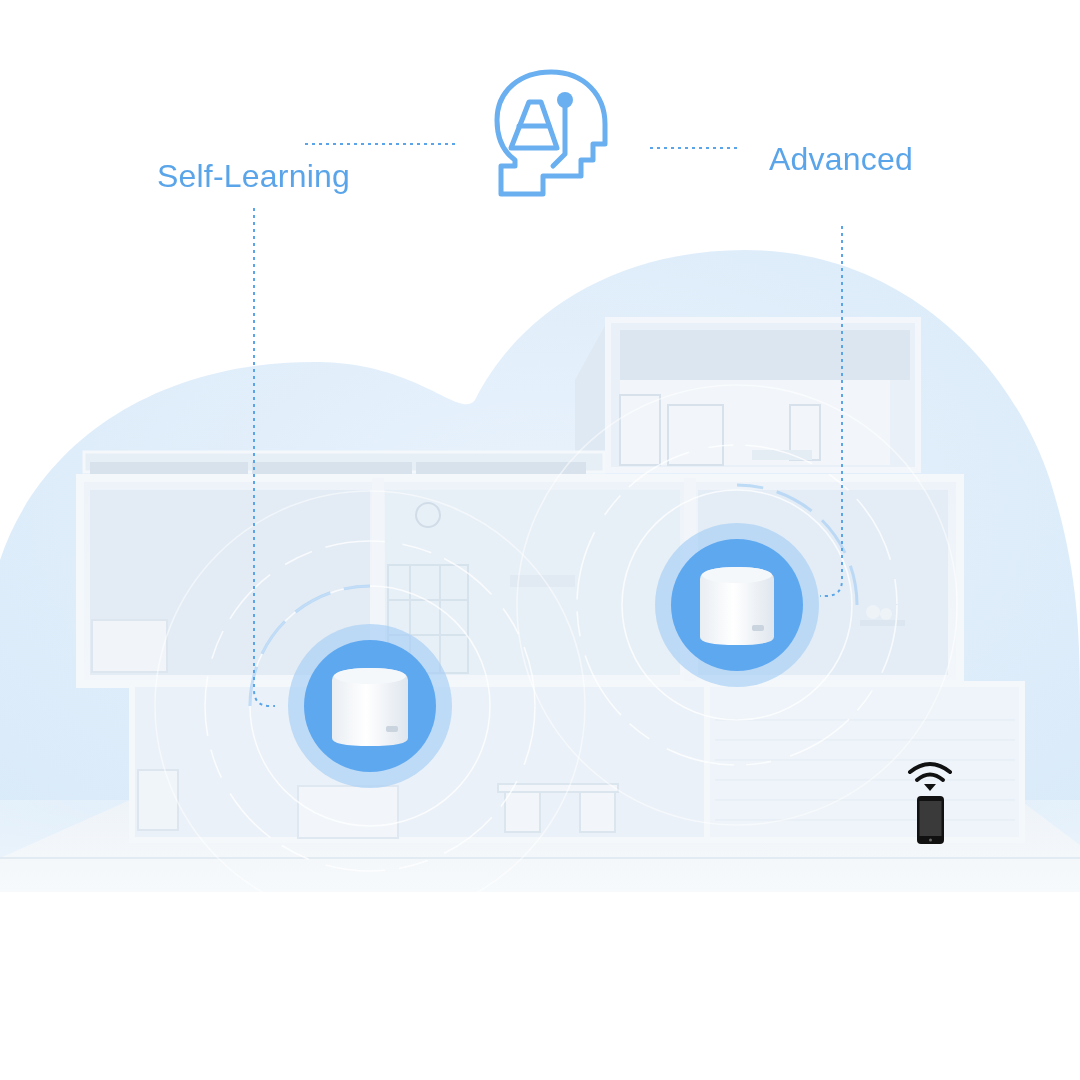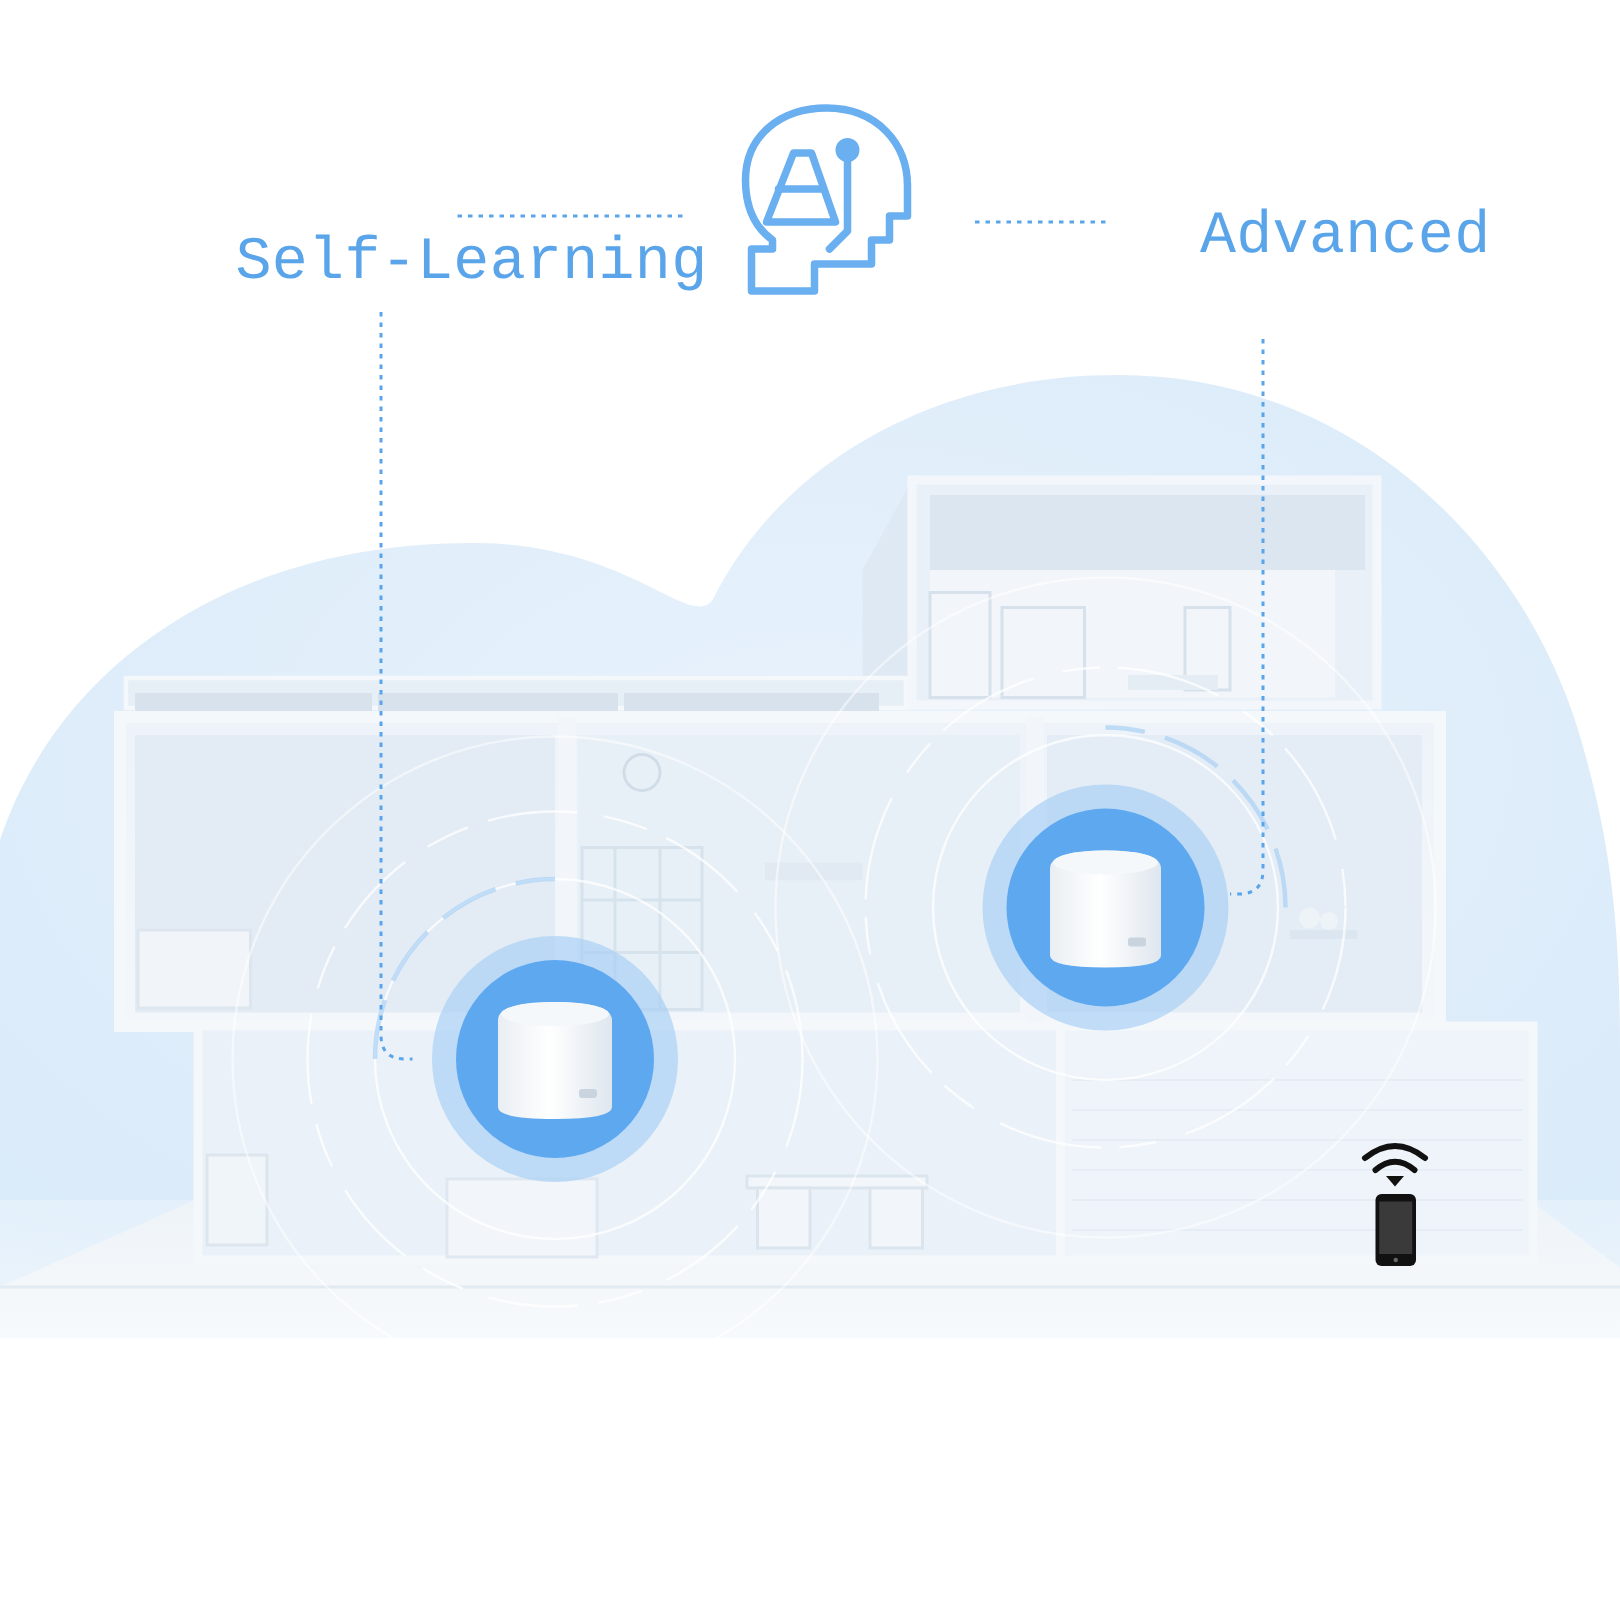--- a/index.html
+++ b/index.html
@@ -1,20 +1,20 @@
 <!DOCTYPE html>
 <html><head>
 <meta charset="utf-8">
 <style>
   html, body { margin:0; padding:0; }
   body { width:1080px; height:1080px; background:#ffffff; overflow:hidden; position:relative; font-family:"Liberation Sans", "DejaVu Sans", sans-serif; }
   .canvas { position:absolute; left:0; top:0; width:1080px; height:1080px; }
-  .label { position:absolute; color:#5aa5ea; font-size:40px; line-height:42px; letter-spacing:0.2px;font-family:Liberation Mono, monospace; }
+  .label { position:absolute; color:#5aa5ea; font-size:32px; line-height:42px; letter-spacing:0.2px; }
   .label-self { left:157px; top:155px; }
-  .label-adv { left:756px; top:138px; text-align:center; width:170px;margin-left:44px; }
+  .label-adv { left:756px; top:138px; text-align:center; width:170px; }
   .label-adv span { display:block; }
   .ai-icon { position:absolute; left:493px; top:68px; width:118px; height:136px; }
   .phone-wrap { position:absolute; left:905px; top:758px; width:50px; height:88px; }
 </style>
 </head>
 <body>
 
 <div class="canvas">
   <svg width="1080" height="1080" viewBox="0 0 1080 1080" style="position:absolute;left:0;top:0">
     <defs>

